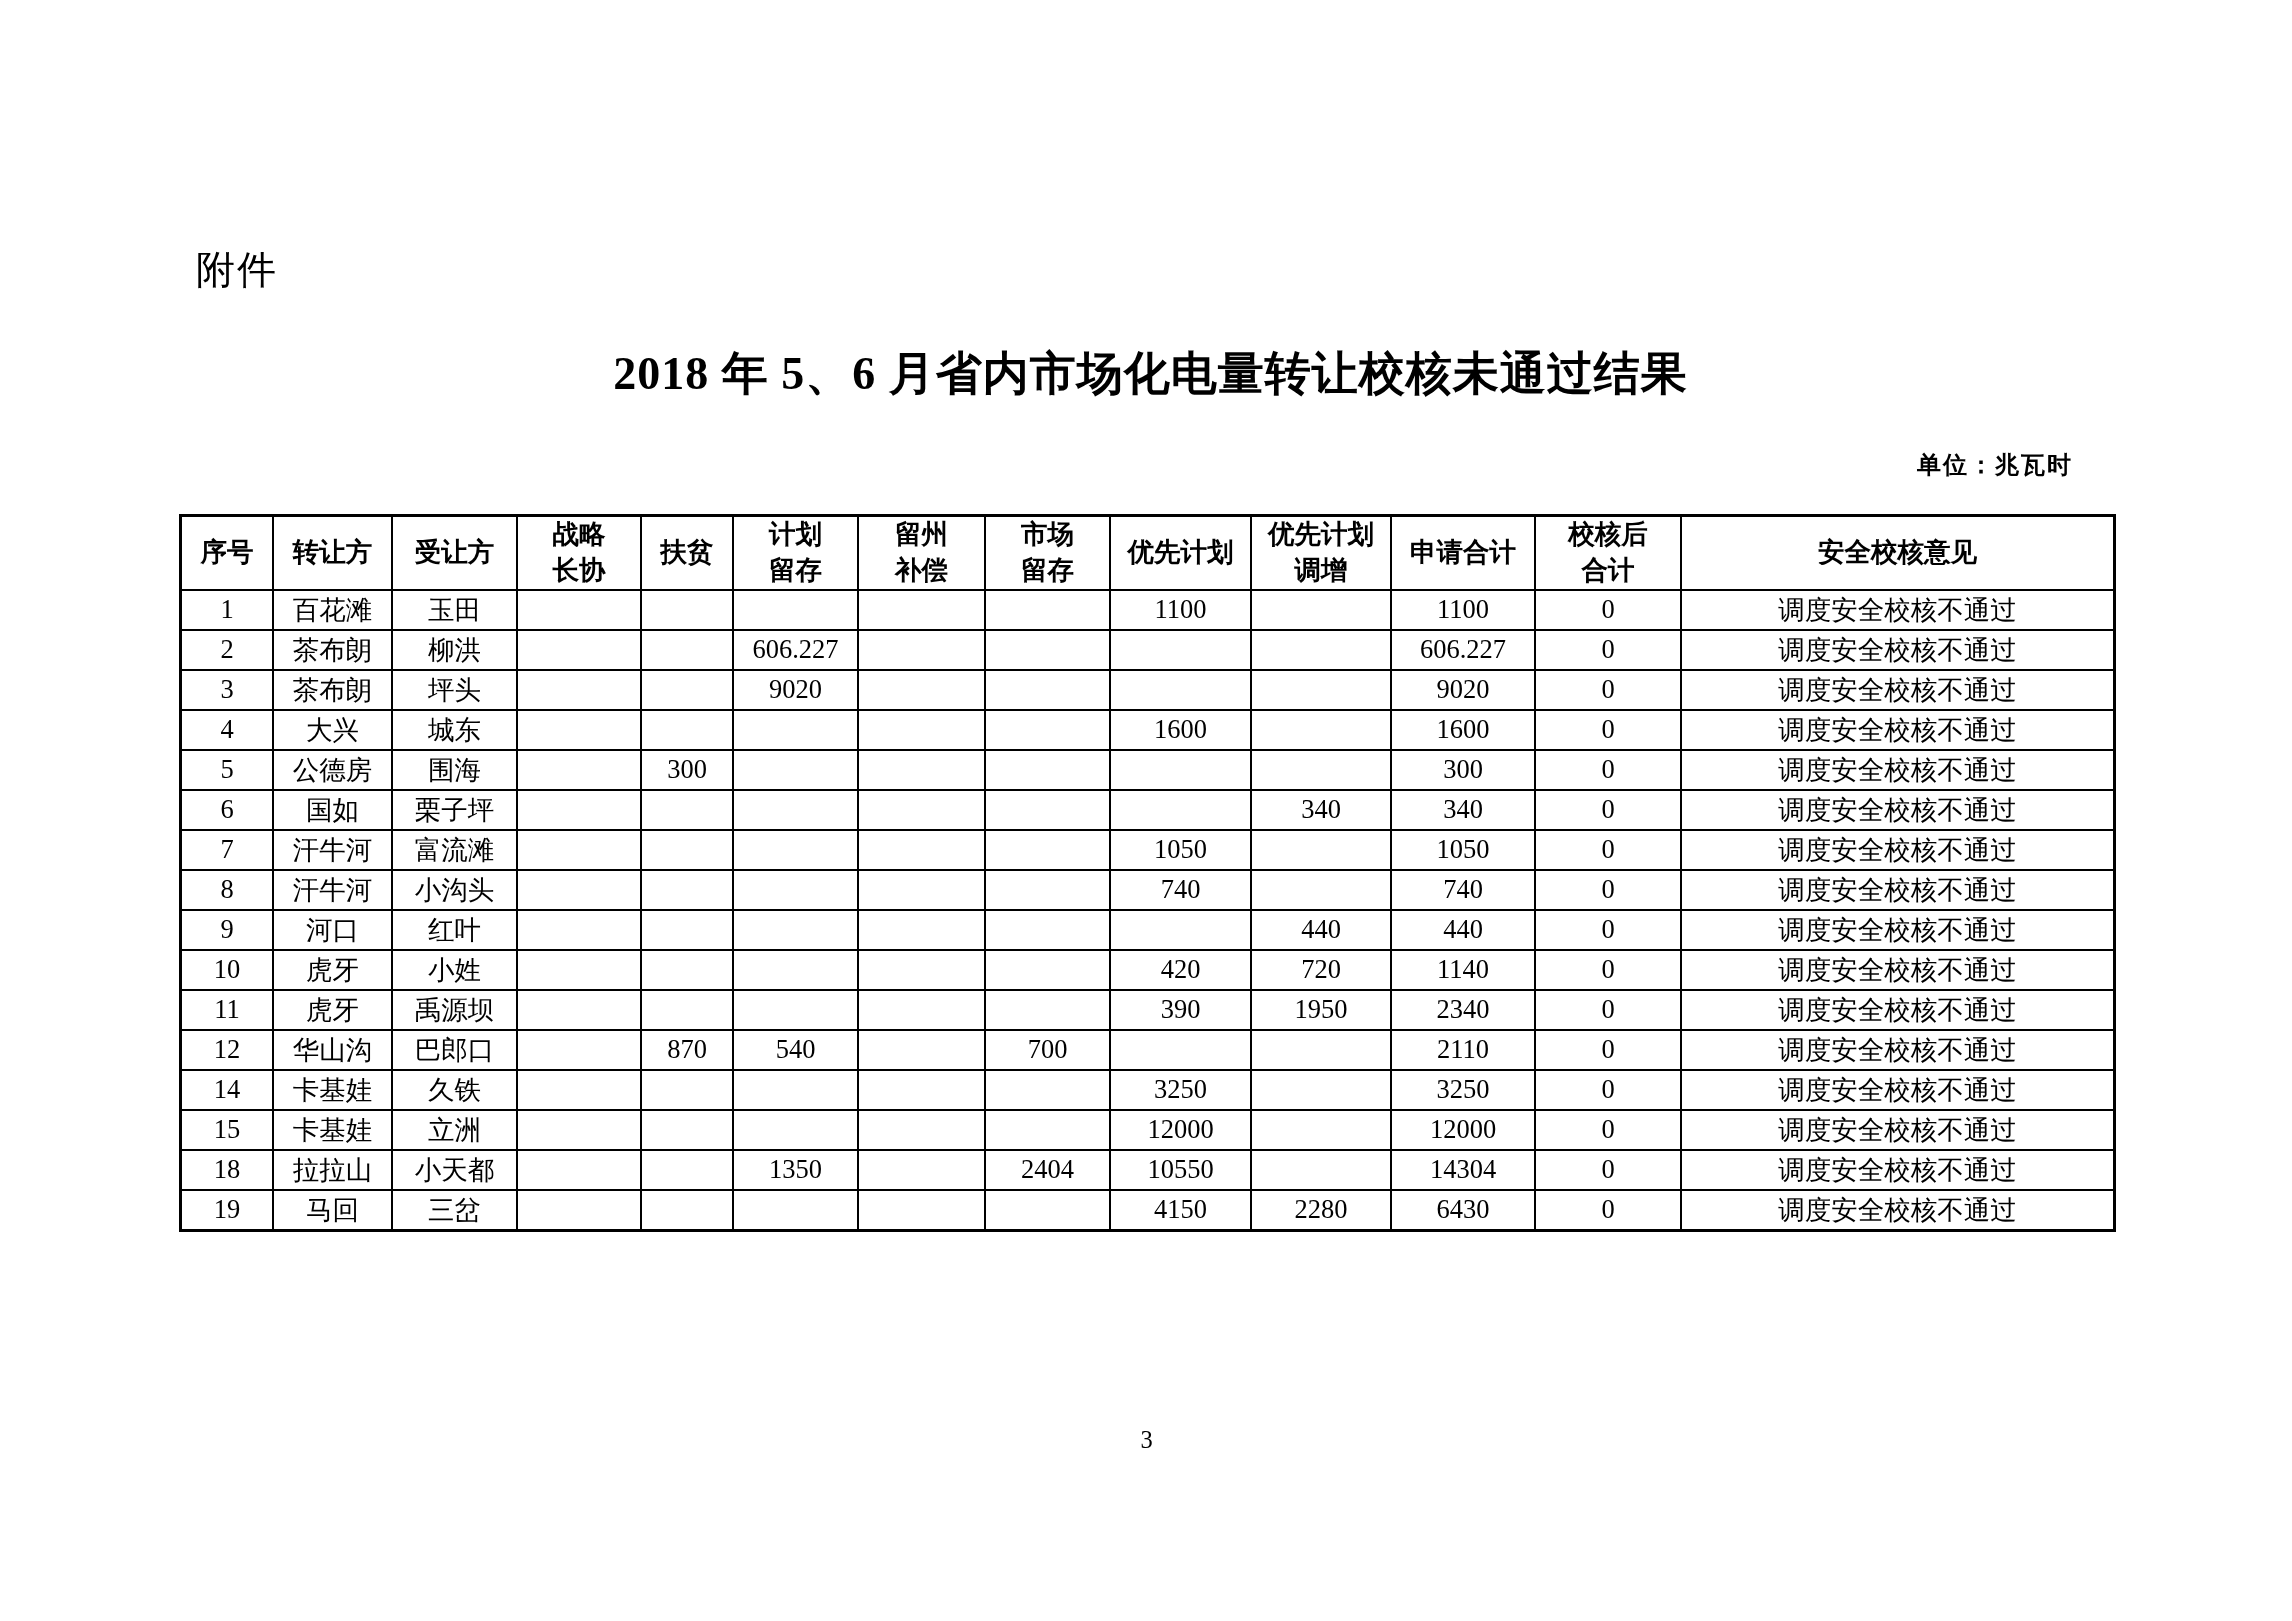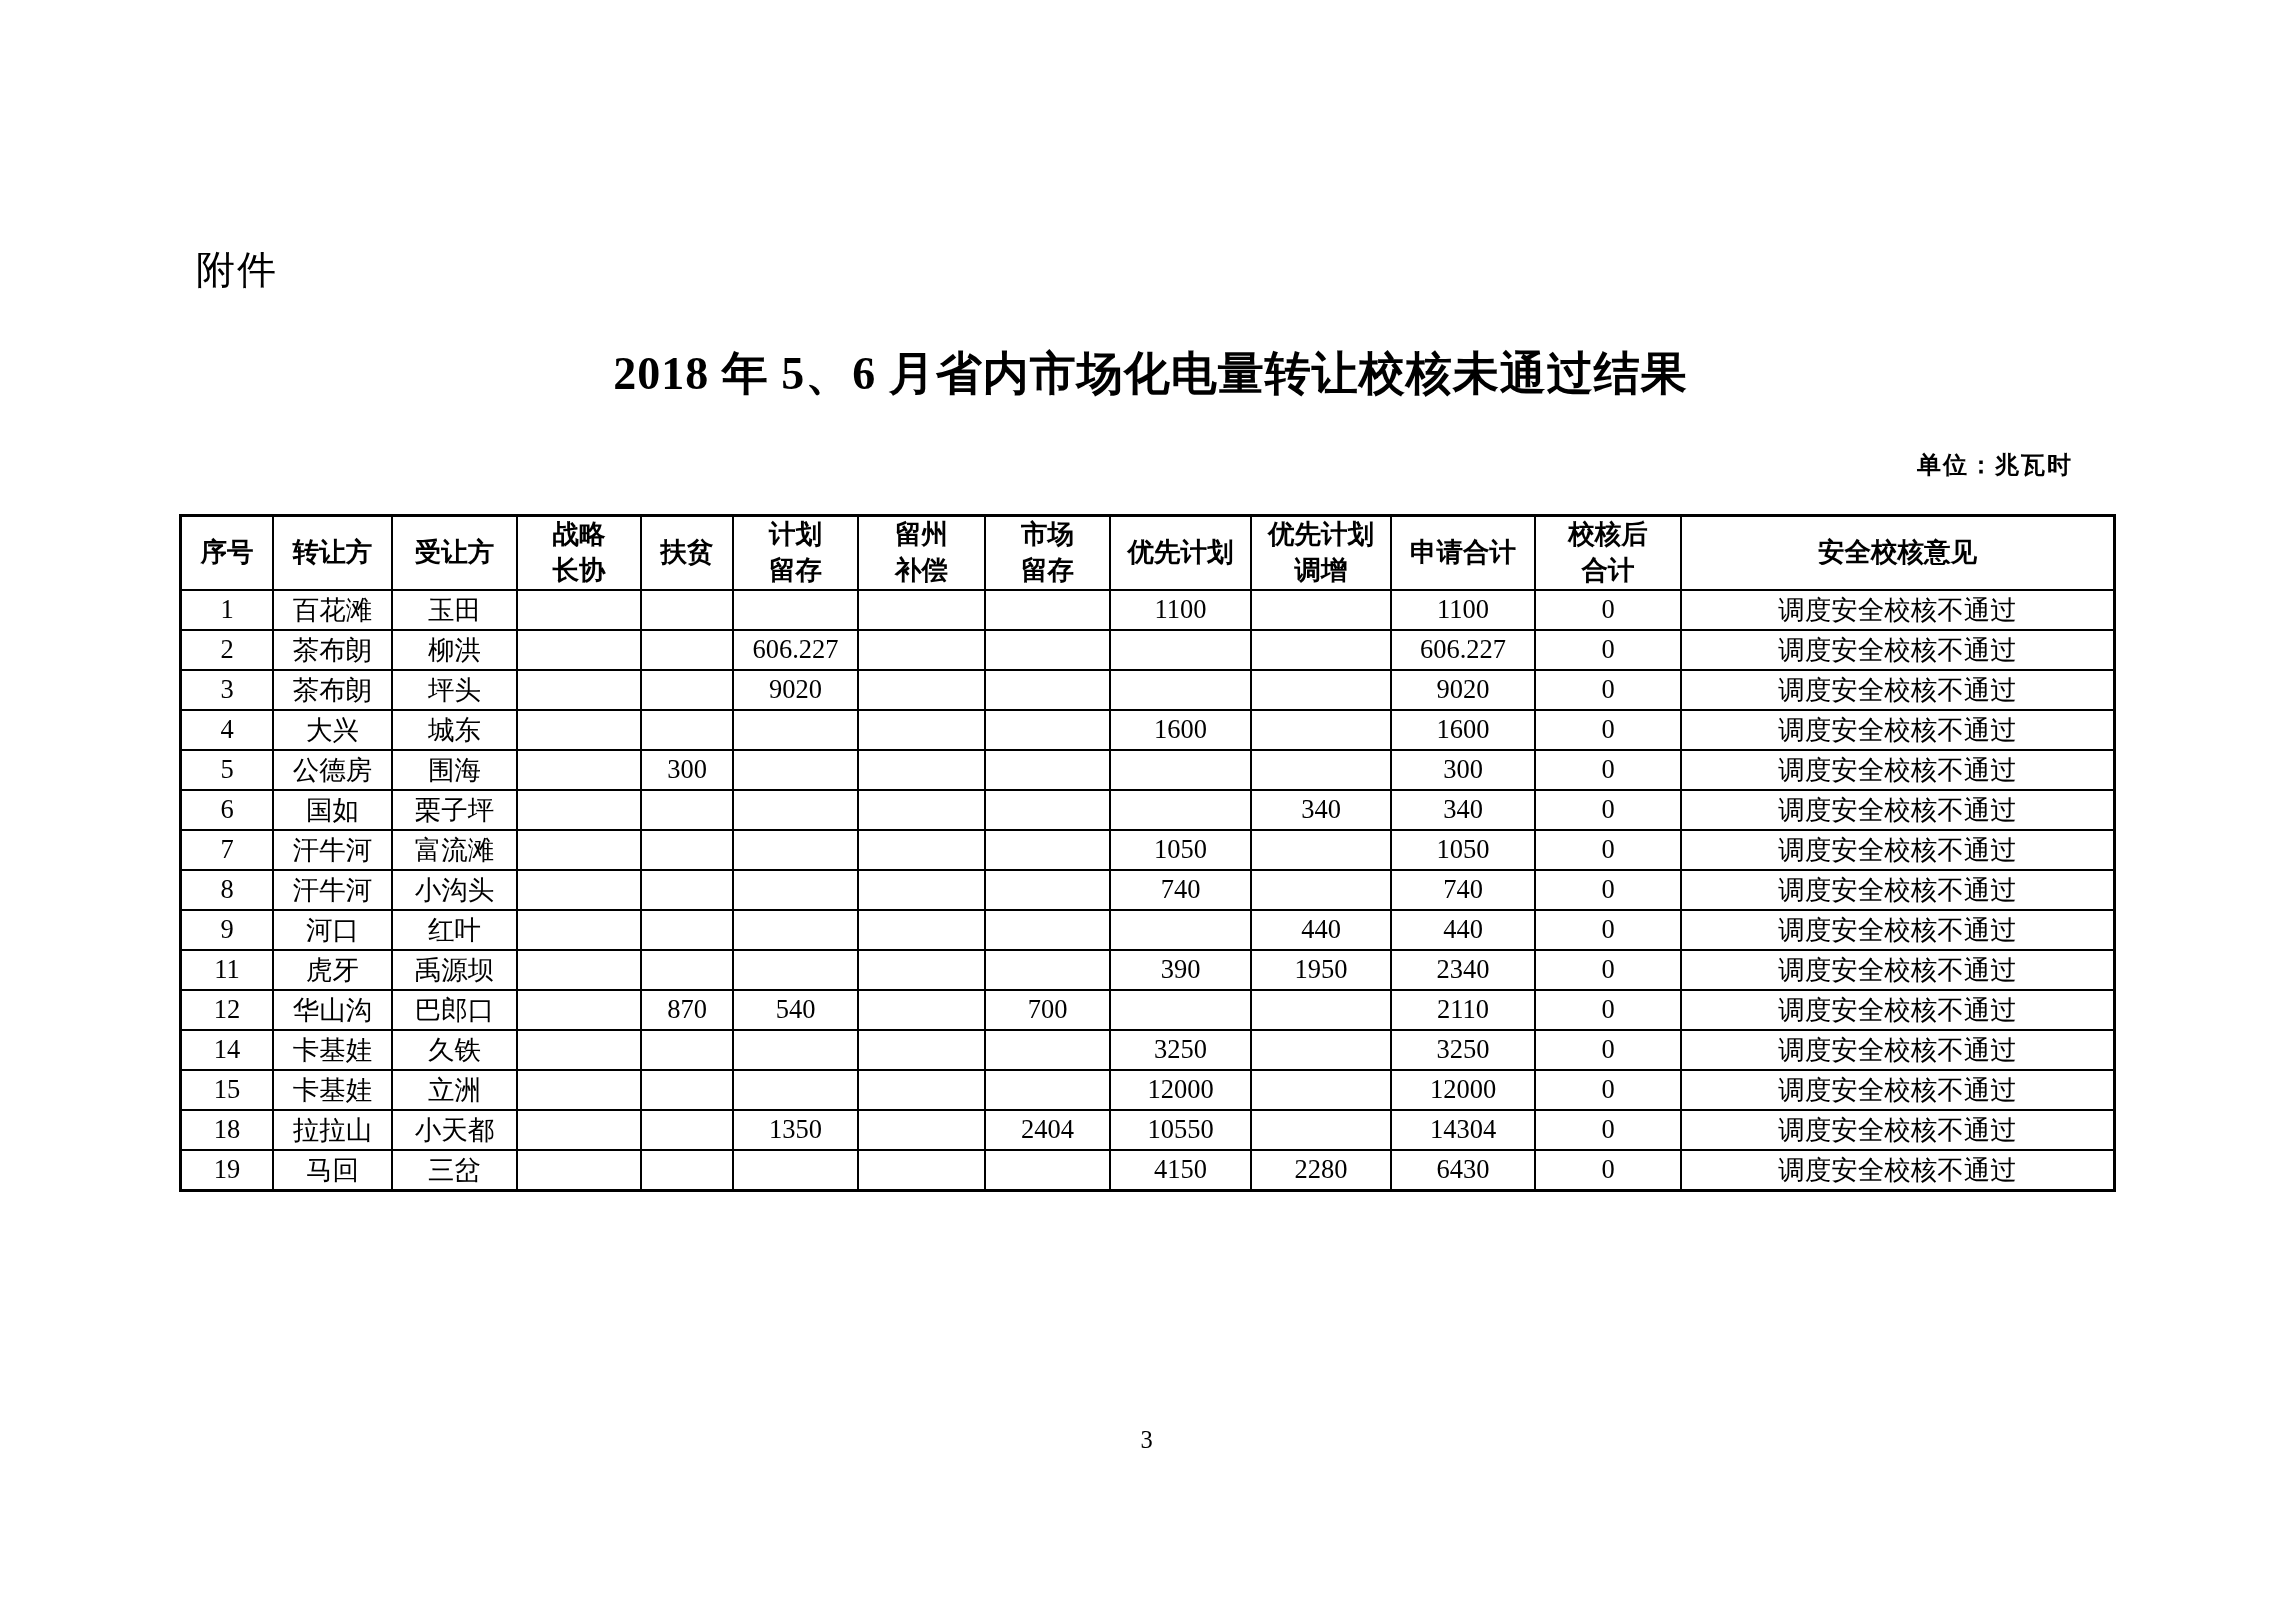--- a/index.html
+++ b/index.html
@@ -273,20 +273,35 @@
           <td></td>
           <td></td>
           <td></td>
           <td></td>
           <td>440</td>
           <td>440</td>
           <td>0</td>
           <td>调度安全校核不通过</td>
         </tr>
         <tr>
+          <td>10</td>
+          <td>虎牙</td>
+          <td>小姓</td>
+          <td></td>
+          <td></td>
+          <td></td>
+          <td></td>
+          <td></td>
+          <td>420</td>
+          <td>720</td>
+          <td>1140</td>
+          <td>0</td>
+          <td>调度安全校核不通过</td>
+        </tr>
+        <tr>
           <td>11</td>
           <td>虎牙</td>
           <td>禹源坝</td>
           <td></td>
           <td></td>
           <td></td>
           <td></td>
           <td></td>
           <td>390</td>
           <td>1950</td>

